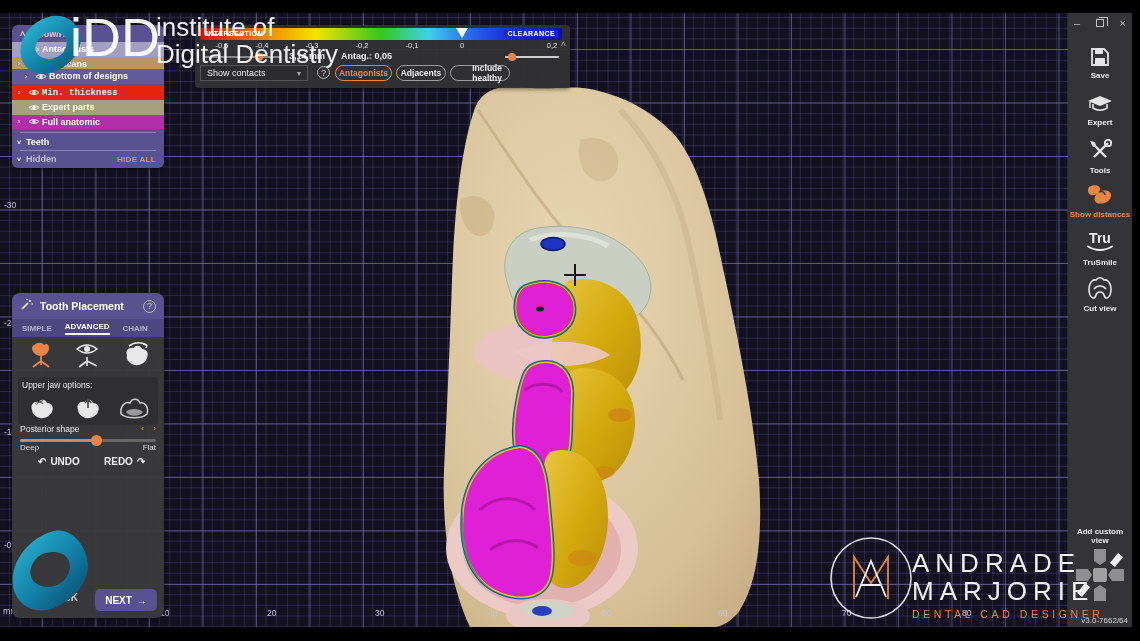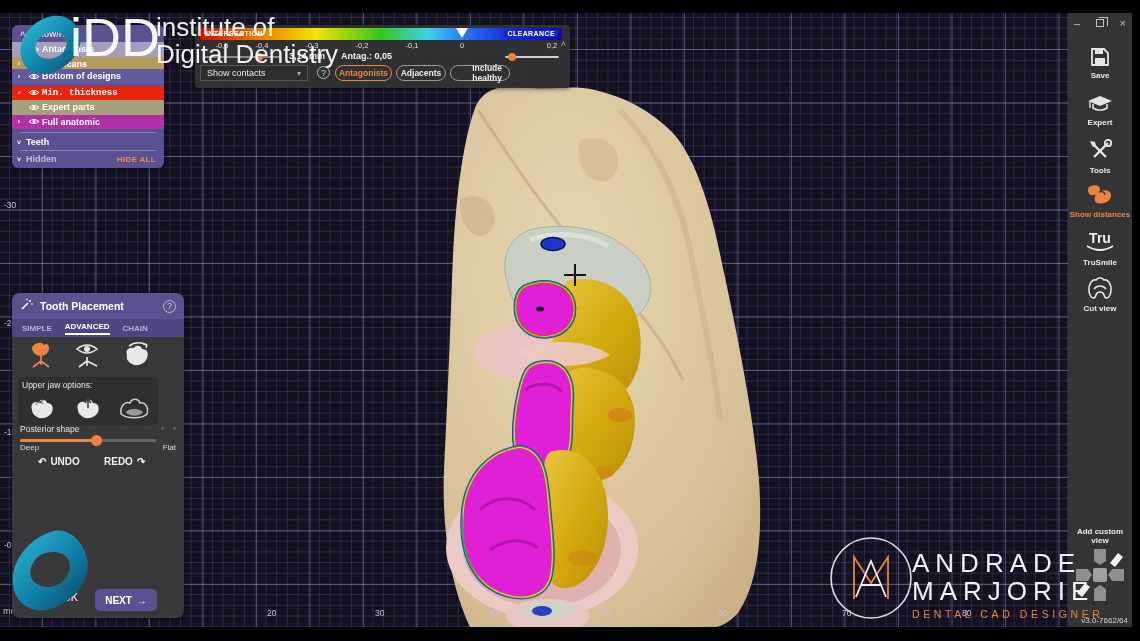--- a/index.html
+++ b/index.html
@@ -49,21 +49,21 @@
   .tb-btn{position:absolute;top:40px;height:16px;border-radius:8px;border:1px solid #9a9a9a;
     display:flex;align-items:center;justify-content:center;font-size:8.5px;font-weight:bold;color:#eee;background:transparent;padding:0 7px;}
   .tb-btn.active{border-color:#ee8441;color:#ee8441;}
   .collapse-chev{position:absolute;right:4px;top:14px;font-size:9px;color:#aaa;}
   
   #notif{left:678px;top:45px;width:379px;height:43px;background:rgba(123,118,183,.95);
     border-radius:3px;z-index:4;padding:5px 10px;}
   #notif .title{font-size:13.5px;color:#f4f3fa;font-weight:normal;}
   #notif .note{font-size:8.5px;color:#fff;line-height:1.3;margin-top:2px;}
   
-  #toothPanel{left:12px;top:293px;width:172px;height:325px;background:rgba(58,58,60,.97);
+  #toothPanel{left:12px;top:293px;width:152px;height:325px;background:rgba(58,58,60,.97);
     border-radius:8px;z-index:4;box-shadow:0 1px 5px rgba(0,0,0,.5);}
   #tpHeader{position:absolute;left:0;top:0;width:100%;height:26px;background:#5a5191;
     border-radius:8px 8px 0 0;display:flex;align-items:center;padding:0 8px;gap:7px;}
   #tpHeader .t{font-size:10.5px;font-weight:bold;color:#fff;flex:1;}
   #tpTabs{position:absolute;left:0;top:26px;width:100%;height:18px;background:#4d4680;
     display:flex;align-items:center;padding:0 10px;gap:13px;font-size:8px;font-weight:bold;color:#b6b1d8;}
   #tpTabs .tab.active{color:#fff;border-bottom:2px solid #fff;padding-bottom:2px;}
   .tool-btn{position:absolute;width:42px;height:32px;display:flex;align-items:center;justify-content:center;}
   #ujBox{position:absolute;left:6px;top:84px;width:140px;height:48px;background:#2f2f31;border-radius:4px;}
   #ujBox .lbl{position:absolute;left:4px;top:3px;font-size:8.5px;color:#e5e5e5;}
@@ -226,21 +226,21 @@
     <div class="lp-row" style="top: 31.5px; background-color: rgb(183, 153, 92);">
       <span class="lp-chev">›</span>
       <span class="lp-eye">
           <svg width="12" height="9" viewBox="0 0 12 9">
             <path d="M1,4.5 Q6,0.5 11,4.5 Q6,8.5 1,4.5Z" fill="none" stroke="#fff" stroke-width="1"></path>
             <circle cx="6" cy="4.5" r="1.6" fill="#fff"></circle>
           </svg>
         </span>
       <span>Jaw scans</span>
     </div>
-    <div class="lp-row" style="top: 44px; background-color: rgb(98, 90, 155);">
+    <div class="lp-row" style="top: 44px; background-color: rgb(98, 90, 155); padding-left: 7px;">
       <span class="lp-chev">›</span>
       <span class="lp-eye">
           <svg width="12" height="9" viewBox="0 0 12 9">
             <path d="M1,4.5 Q6,0.5 11,4.5 Q6,8.5 1,4.5Z" fill="none" stroke="#fff" stroke-width="1"></path>
             <circle cx="6" cy="4.5" r="1.6" fill="#fff"></circle>
           </svg>
         </span>
       <span>Bottom of designs</span>
     </div>
     <div class="lp-row" style="top: 60.5px; background-color: rgb(232, 37, 12); font-family: Liberation Mono, monospace;">

